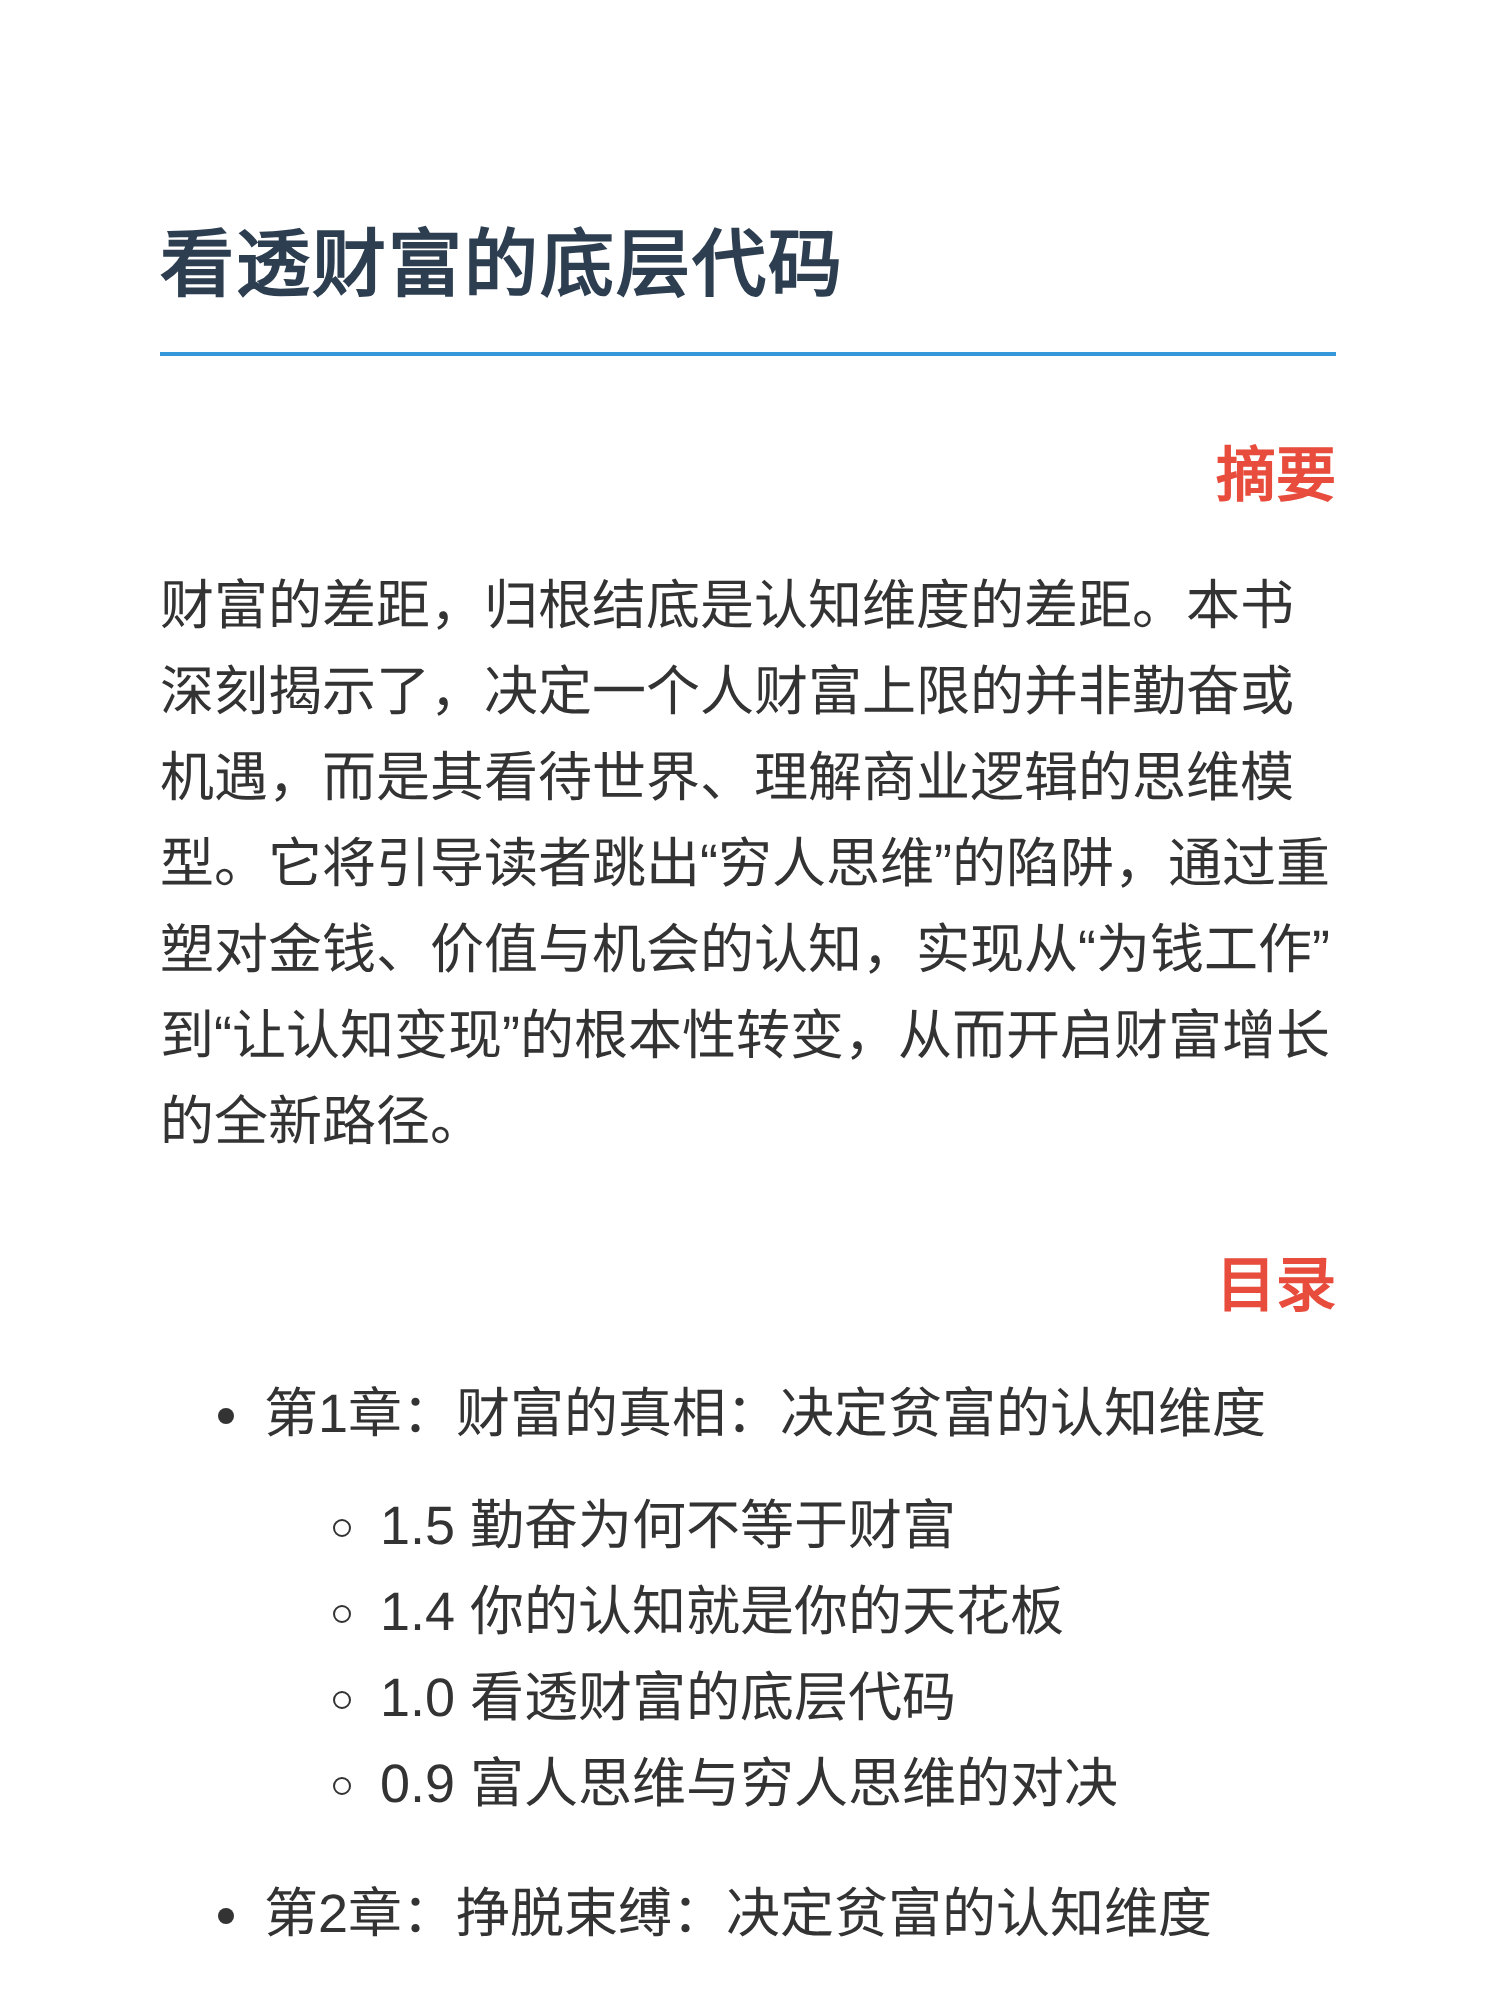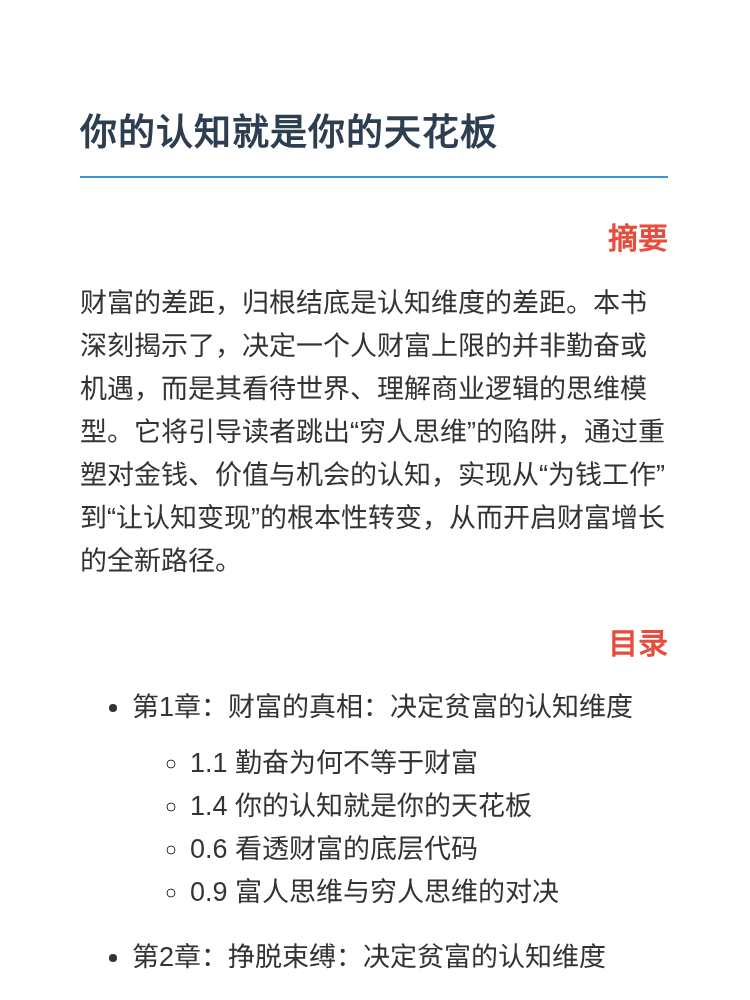--- a/index.html
+++ b/index.html
@@ -74,37 +74,37 @@
   }
   ul.toc ul.subs > li {
     margin: 0;
   }
 </style>
 </head>
 <body>
 
 <div class="doc">
 
-  <h1 class="page-title">你的认知就是你的天花板</h1>
+  <h1 class="page-title">看透财富的底层代码</h1>
 
   <div class="title-divider"></div>
 
   <h2 class="sec-heading">摘要</h2>
 
   <p class="abstract">财富的差距，归根结底是认知维度的差距。本书深刻揭示了，决定一个人财富上限的并非勤奋或机遇，而是其看待世界、理解商业逻辑的思维模型。它将引导读者跳出“穷人思维”的陷阱，通过重塑对金钱、价值与机会的认知，实现从“为钱工作”到“让认知变现”的根本性转变，从而开启财富增长的全新路径。</p>
 
   <h2 class="sec-heading toc-h">目录</h2>
 
   <ul class="toc">
     <li>
       <span>第1章：财富的真相：决定贫富的认知维度</span>
       <ul class="subs">
-        <li>1.1 勤奋为何不等于财富</li>
+        <li>1.5 勤奋为何不等于财富</li>
         <li>1.4 你的认知就是你的天花板</li>
-        <li>0.6 看透财富的底层代码</li>
+        <li>1.0 看透财富的底层代码</li>
         <li>0.9 富人思维与穷人思维的对决</li>
       </ul>
     </li>
     <li>
       <span>第2章：挣脱束缚：决定贫富的认知维度</span>
     </li>
   </ul>
 
 </div>
 

